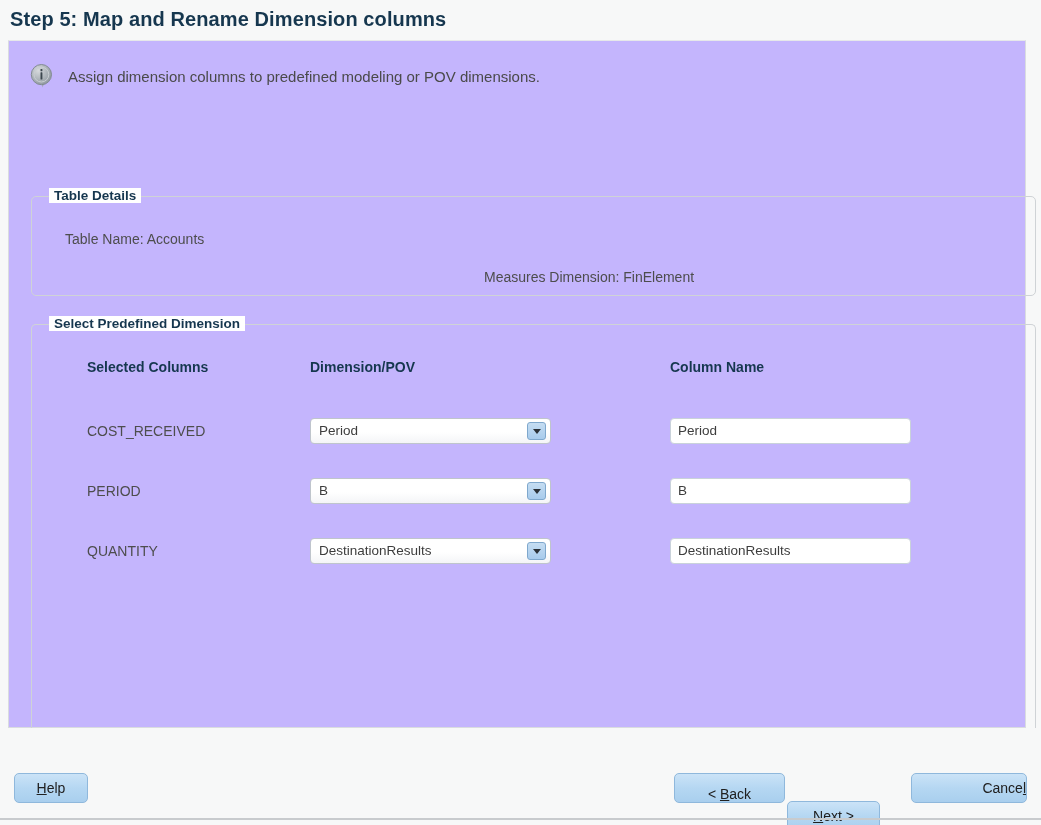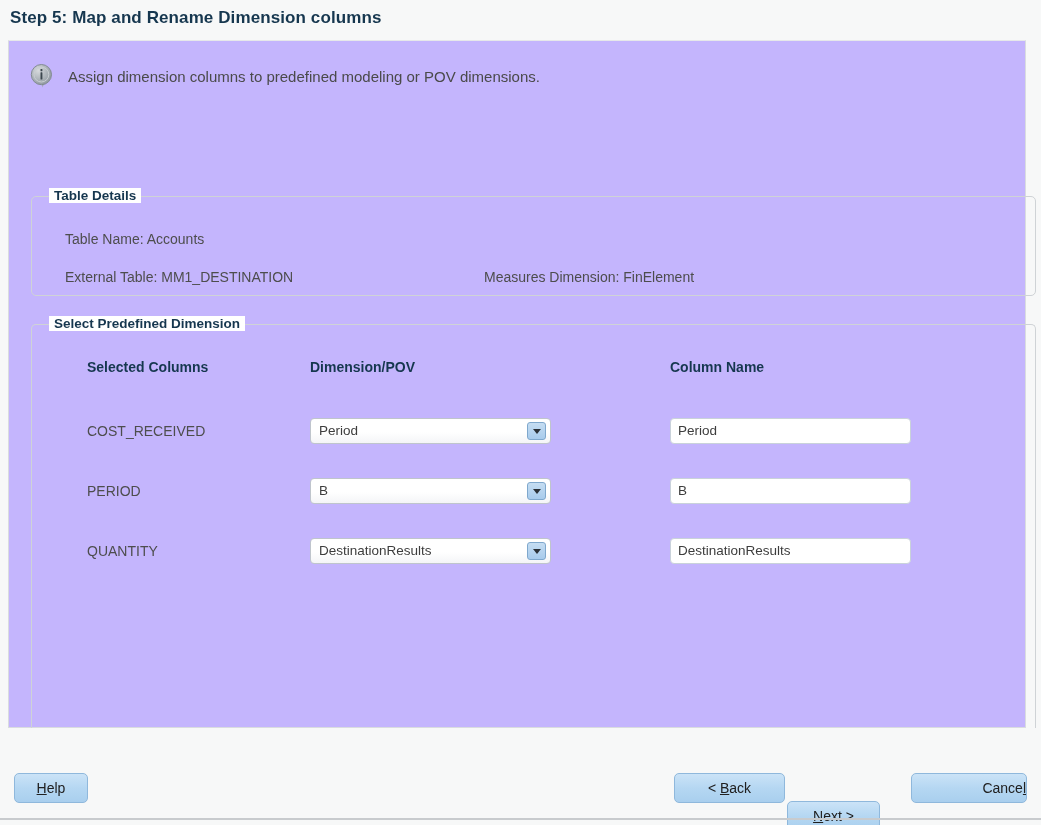--- a/index.html
+++ b/index.html
@@ -22,21 +22,21 @@
     height: 825px;
     background: #f7f8f8;
     box-sizing: border-box;
   }
 
   
   #step-title {
     position: absolute;
     left: 10px;
     top: 8px;
-    font-size: 17px;
+    font-size: 20px;
     font-weight: bold;
     color: #16374f;
     letter-spacing: 0.1px;
     white-space: nowrap;
   }
 
   
   #content-panel {
     position: absolute;
     left: 8px;
@@ -238,21 +238,21 @@
     display: flex;
     align-items: center;
     justify-content: center;
     white-space: nowrap;
     cursor: default;
   }
   .btn .lbl { display: inline-block; }
   .btn .mn { text-decoration: underline; }
 
   #btn-help   { left: 14px;  top: 45px; width: 74px; }
-  #btn-back   { left: 674px; top: 45px; width: 111px; }
+  #btn-back   { left: 674px; top: 45px; width: 111px; align-items: flex-end; }
   #btn-next   { left: 787px; top: 45px; width: 93px; margin-top: 28px; }
   #btn-cancel { left: 911px; top: 45px; width: 116px; justify-content: flex-end; }
 
   #bottom-rule {
     position: absolute;
     left: 0;
     top: 818px;
     width: 1041px;
     height: 2px;
     background: #c8cbce;
@@ -283,21 +283,20 @@
           <rect x="11.5" y="9.3" width="1.9" height="7.2" rx="0.5" fill="#3b464e"></rect>
           <rect x="11.5" y="6.1" width="1.9" height="2.1" rx="0.5" fill="#3b464e"></rect>
         </svg>
       </span>
       <span id="instruction-text">Assign dimension columns to predefined modeling or POV dimensions.</span>
     </div>
 
     <fieldset class="fieldset" id="table-details-fs">
       <span class="legend">Table Details</span>
       <span class="td-cell" id="td-table-name">Table Name: Accounts</span>
-      <span class="td-cell" id="td-ext-table">External Table: MM1_DESTINATION</span>
       <span class="td-cell" id="td-measures-dim">Measures Dimension: FinElement</span>
     </fieldset>
 
     <fieldset class="fieldset" id="select-dim-fs">
       <span class="legend">Select Predefined Dimension</span>
 
       <div id="map-grid">
 
         <span class="col-head" id="head-selected-columns">Selected Columns</span>
         <span class="col-head" id="head-dimension-pov">Dimension/POV</span>

